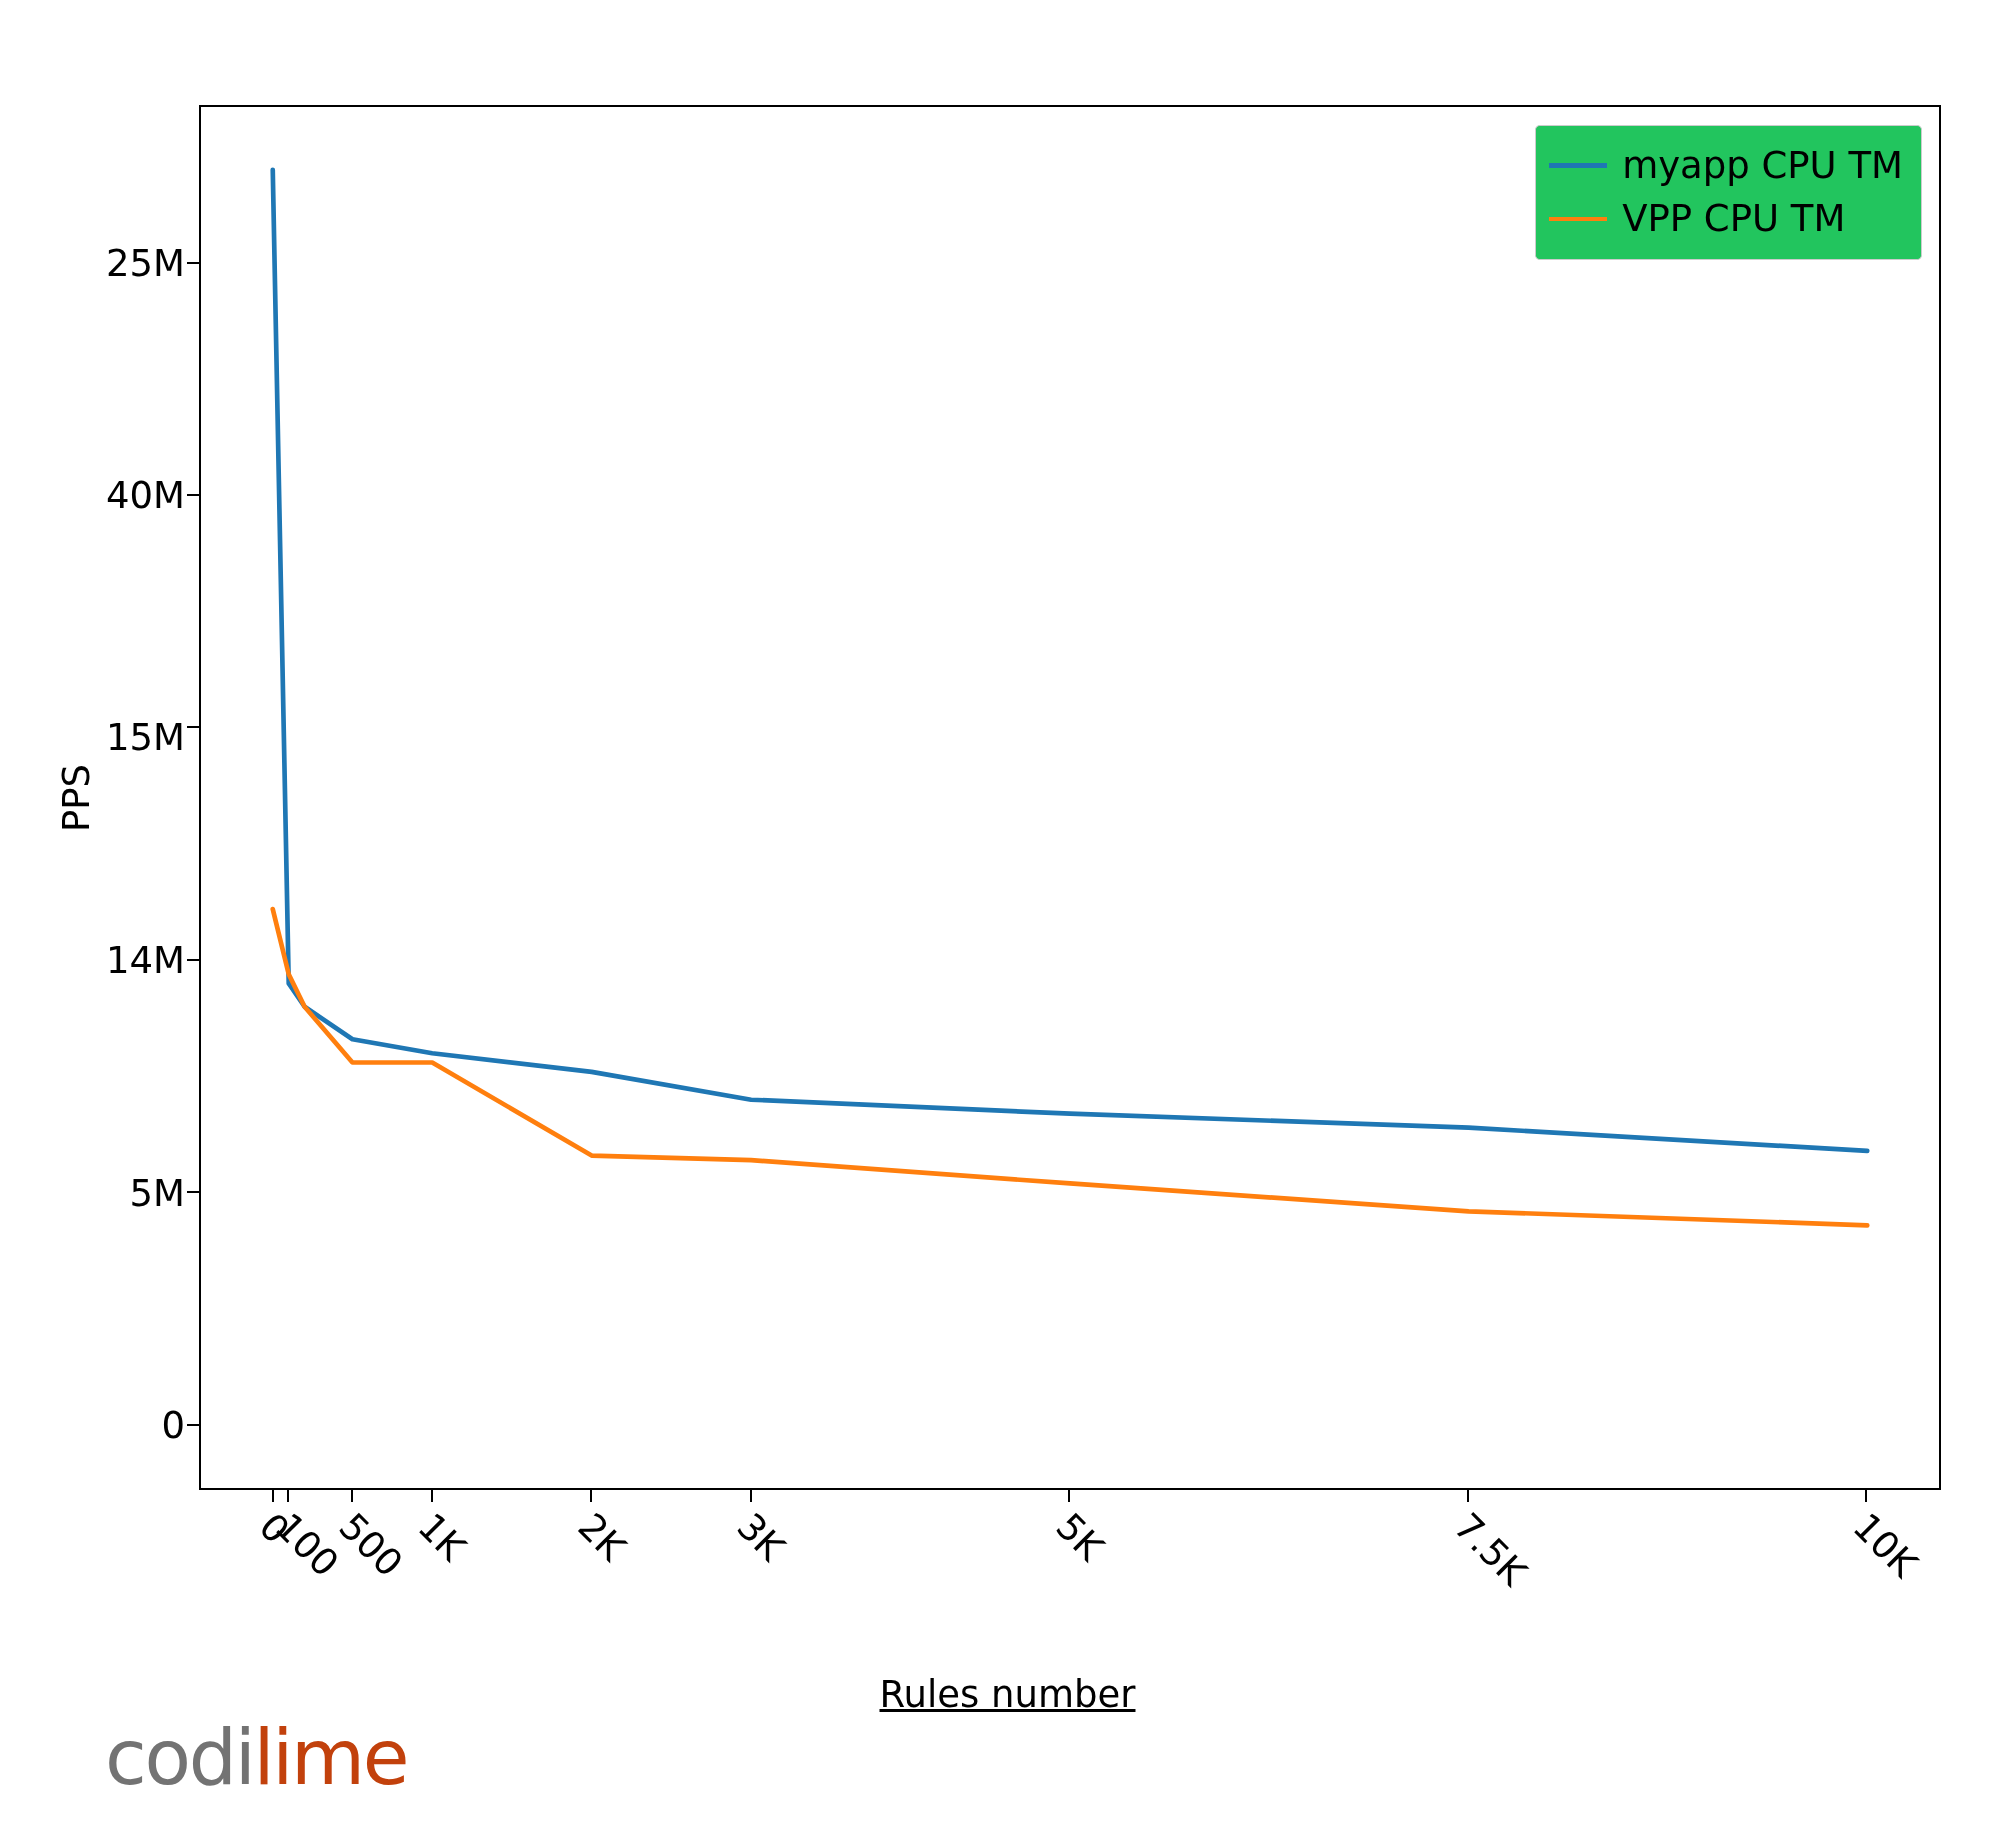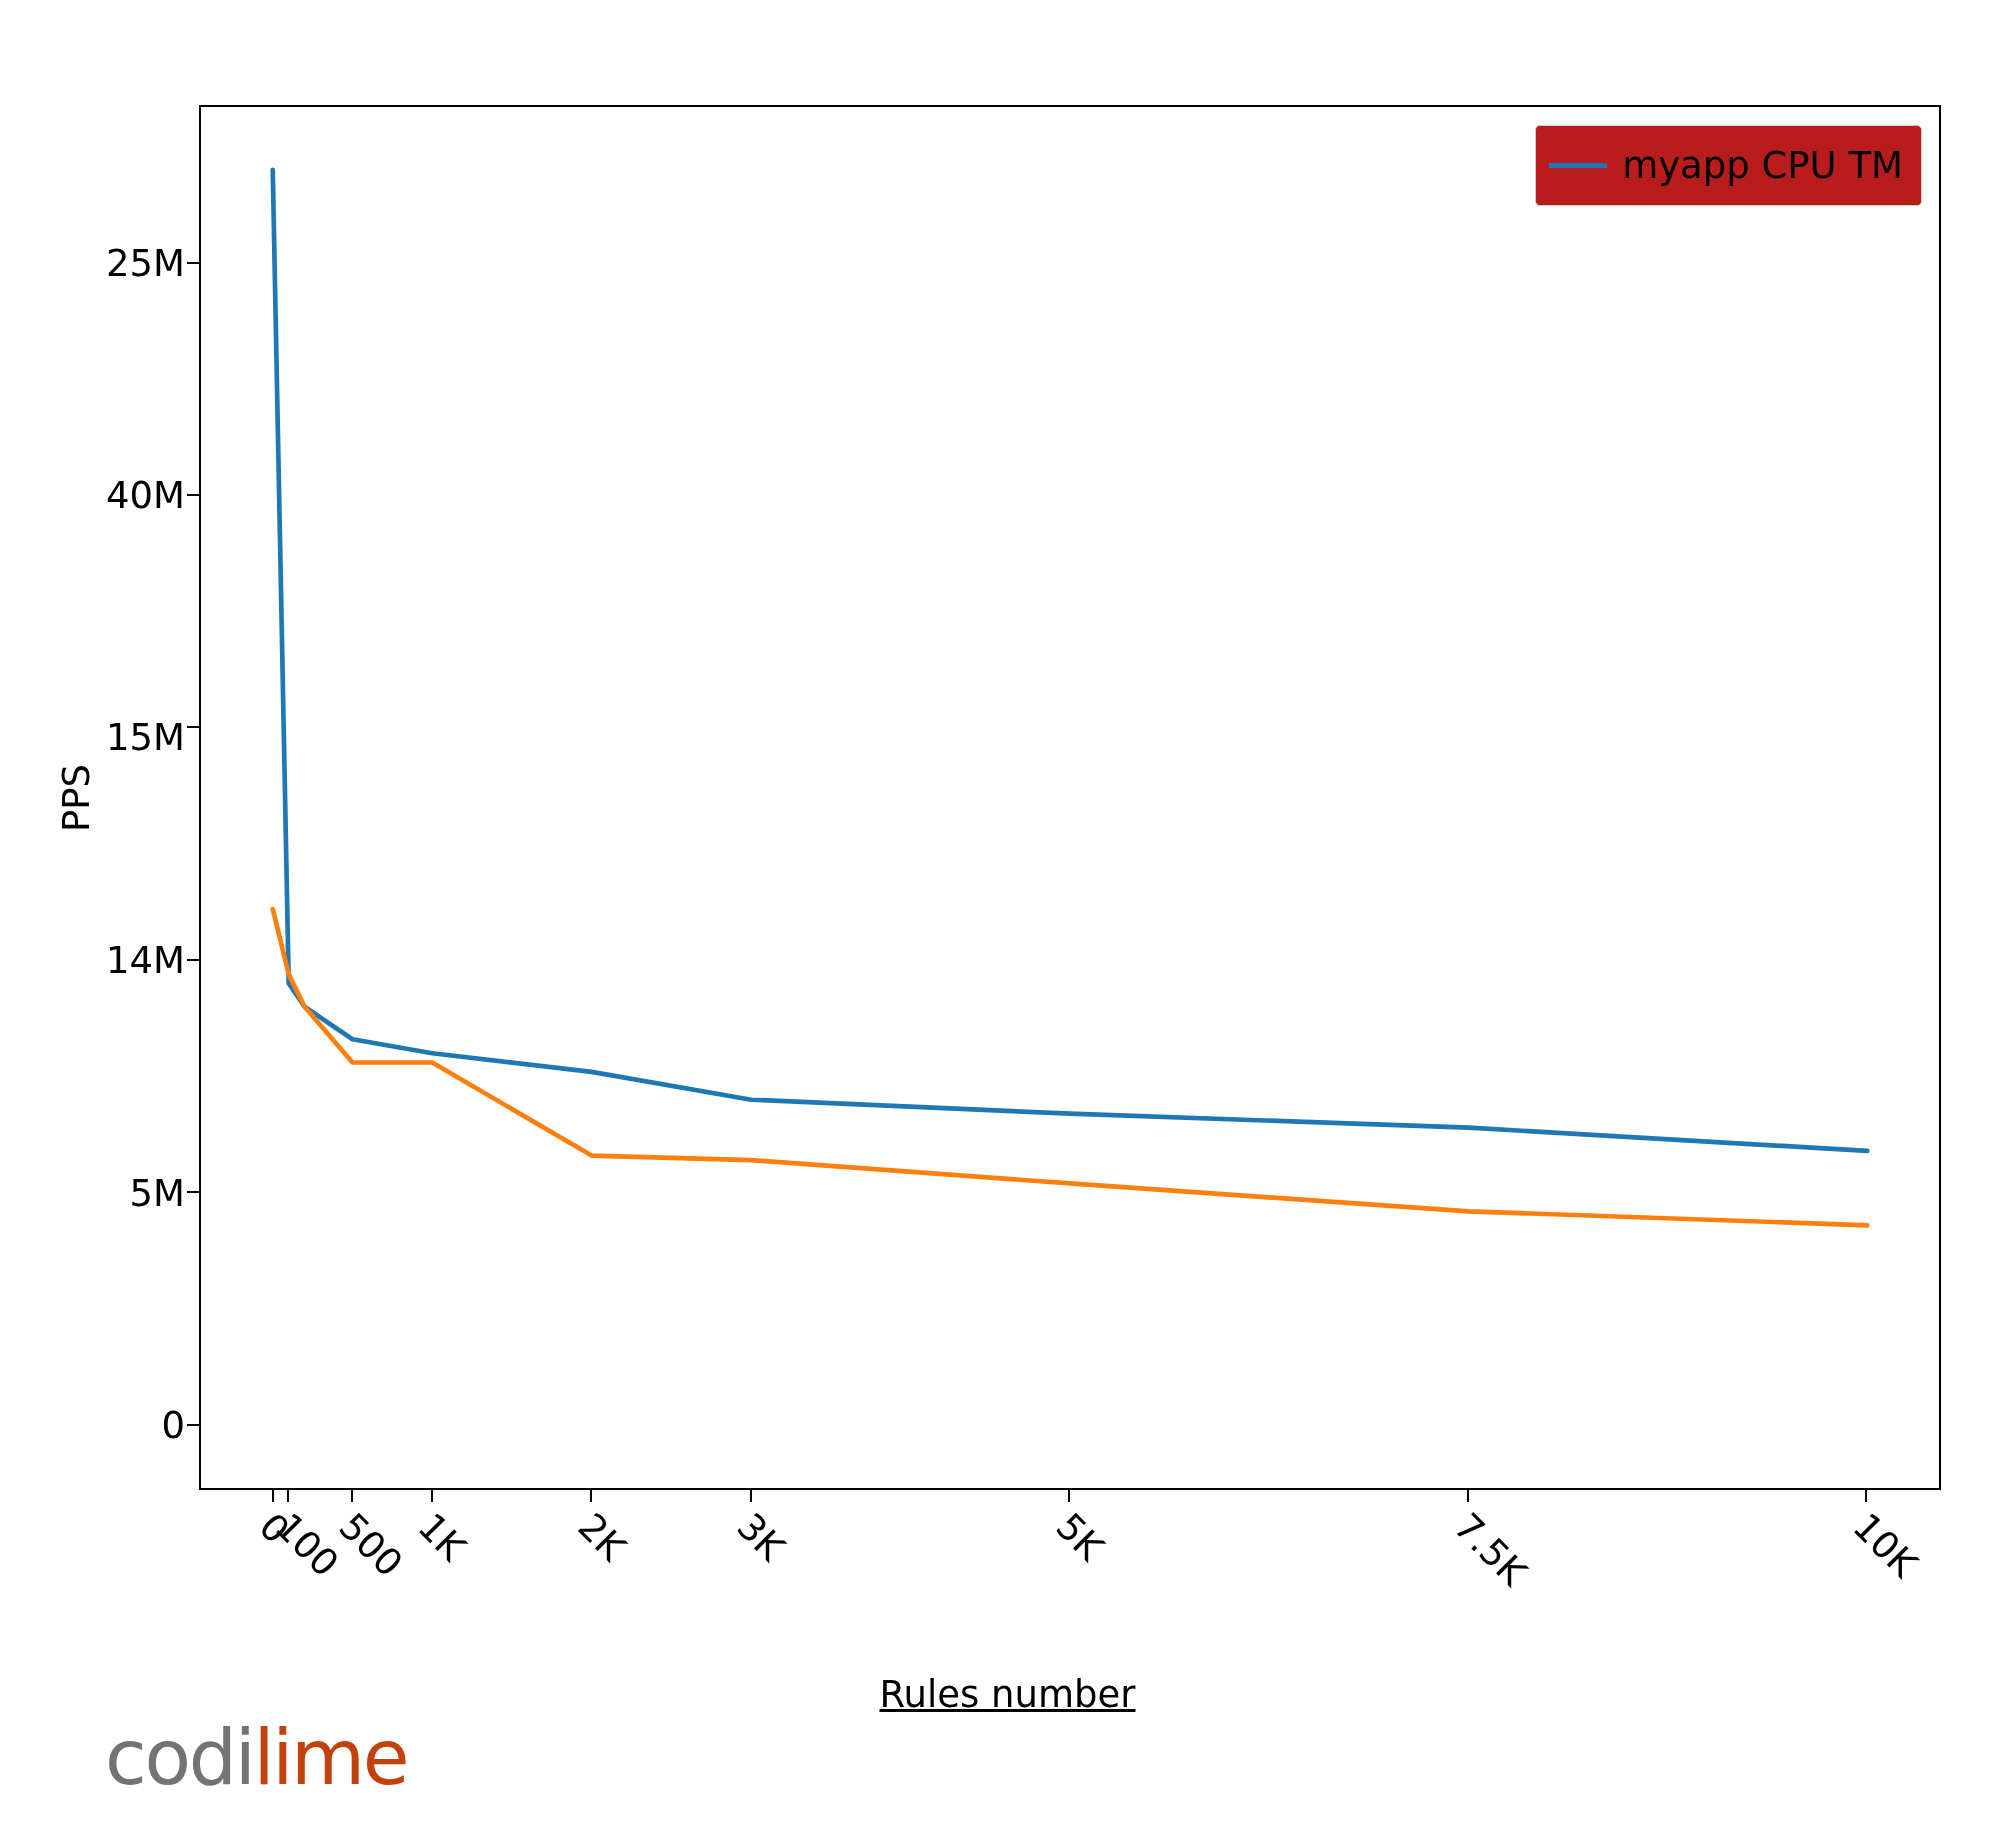--- a/index.html
+++ b/index.html
@@ -84,21 +84,21 @@
     top: 1673px;
     font-size: 37px;
     text-decoration: underline;
   }
   .legend {
     position: absolute;
     right: 17.5px;
     top: 17.5px;
     border: 1.8px solid #ccc;
     border-radius: 4.7px;
-    background: #b91c1c;
+    background: #22c55e;
     padding: 13px 17.5px 13px 13px;
     font-size: 37px;
   }
   .legend-row {
     display: flex;
     align-items: center;
     gap: 15px;
     line-height: 1.45;
   }
   .legend-swatch {
@@ -128,20 +128,24 @@
   <div class="plot-frame">
     <svg class="lines" viewBox="0 0 2972 2362" preserveAspectRatio="none">
       <polyline id="series-0" fill="none" stroke-width="8" stroke-linejoin="round" stroke-linecap="round" points="122.7,107.4 150.0,1499.1 177.2,1538.9 259.0,1594.5 395.4,1618.4 668.0,1650.2 940.7,1697.9 1486.0,1721.8 2167.7,1745.7 2849.3,1785.4" stroke="#1f77b4"></polyline>
       <polyline id="series-1" fill="none" stroke-width="8" stroke-linejoin="round" stroke-linecap="round" points="122.7,1371.9 150.0,1483.2 177.2,1538.9 259.0,1634.3 395.4,1634.3 668.0,1793.4 940.7,1801.3 1486.0,1841.1 2167.7,1888.8 2849.3,1912.7" stroke="#ff7f0e"></polyline>
     </svg>
 
     <div class="legend">
       <div class="legend-row">
         <div class="legend-swatch" id="swatch-0" style="background: rgb(31, 119, 180);"></div>
         <span>myapp CPU TM</span>
+      </div>
+      <div class="legend-row">
+        <div class="legend-swatch" id="swatch-1" style="background: rgb(255, 127, 14);"></div>
+        <span>VPP CPU TM</span>
       </div>
     </div>
 
     <div id="yticks-host">
         <div class="ytick-line" style="top: 1317px;"></div>
         <div class="ytick-label" style="top: 1318px;">0</div>
         <div class="ytick-line" style="top: 1084px;"></div>
         <div class="ytick-label" style="top: 1086px;">5M</div>
         <div class="ytick-line" style="top: 852px;"></div>
         <div class="ytick-label" style="top: 853px;">14M</div>

